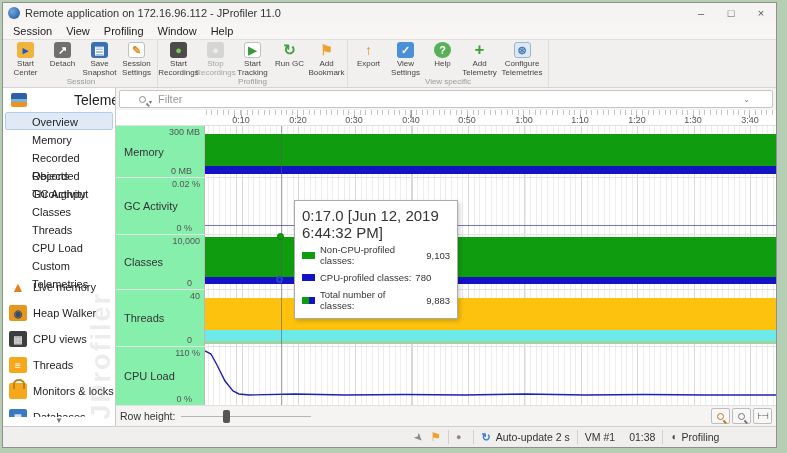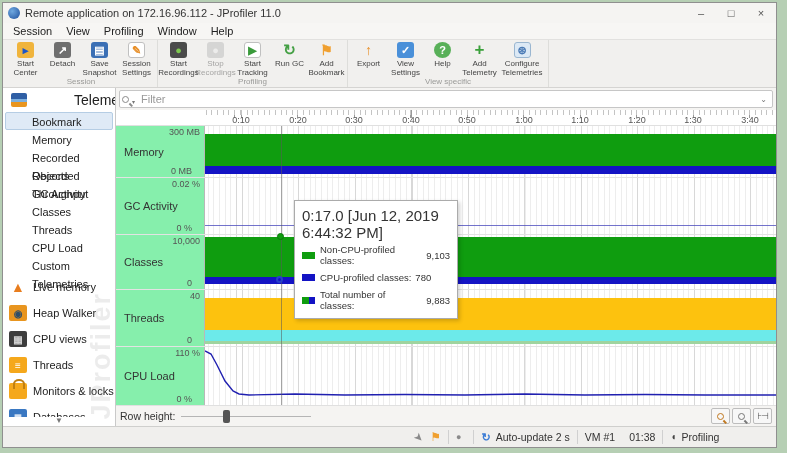--- a/index.html
+++ b/index.html
@@ -73,21 +73,21 @@
     border:2px solid #c07f12; border-radius:50% 50% 0 0; border-bottom:none; }
   .i-db { background:#3a78c2; }
   .sb-label { font-size:11px; color:#222; }
   .sb-more { position:absolute; bottom:0; left:0; right:0; height:9px; text-align:center;
     font-size:8px; color:#777; line-height:8px; background:#fff; }
 
   
   .content { flex:1; display:flex; flex-direction:column; min-width:0; background:#fff; }
   .filterbar { height:22px; padding:2px 3px; background:#f5f4f2; }
   .filter-input { height:18px; background:#fff; border:1px solid #c6c6c6; border-radius:2px;
-    display:flex; align-items:center; padding:0 2px; }
+    display:flex; align-items:center; padding:0 19px; }
   .mag { width:7px; height:7px; border:1.5px solid #8a8a8a; border-radius:50%; position:relative; flex:none; }
   .mag::after { content:""; position:absolute; width:4px; height:1.5px; background:#8a8a8a;
     transform:rotate(45deg); left:6px; top:7px; }
   .filter-caret { font-size:6px; color:#777; margin:4px 6px 0 3px; }
   .filter-text { font-size:11px; color:#999; flex:1; }
   .filter-chevron { font-size:8px; color:#777; padding-right:3px; }
 
   
   .timeline { height:16px; position:relative; border-bottom:1px solid #e0e0e0; background:#fff; }
   .tl-ticks-minor { position:absolute; left:88px; right:0; top:0; height:5px;
@@ -266,21 +266,21 @@
   </div>
 
   <div class="main">
 
     <div class="sidebar">
       <div class="sb-section">
         <div class="sb-section-ico"></div>
         <div class="sb-section-label">Telemetries</div>
       </div>
       <div class="sb-sub">
-        <div class="sb-sub-item sel">Bookmark</div>
+        <div class="sb-sub-item sel">Overview</div>
         <div class="sb-sub-item">Memory</div>
         <div class="sb-sub-item">Recorded Objects</div>
         <div class="sb-sub-item">Recorded Throughput</div>
         <div class="sb-sub-item">GC Activity</div>
         <div class="sb-sub-item">Classes</div>
         <div class="sb-sub-item">Threads</div>
         <div class="sb-sub-item">CPU Load</div>
         <div class="sb-sub-item">Custom Telemetries</div>
       </div>
       <div class="sb-main-item">

